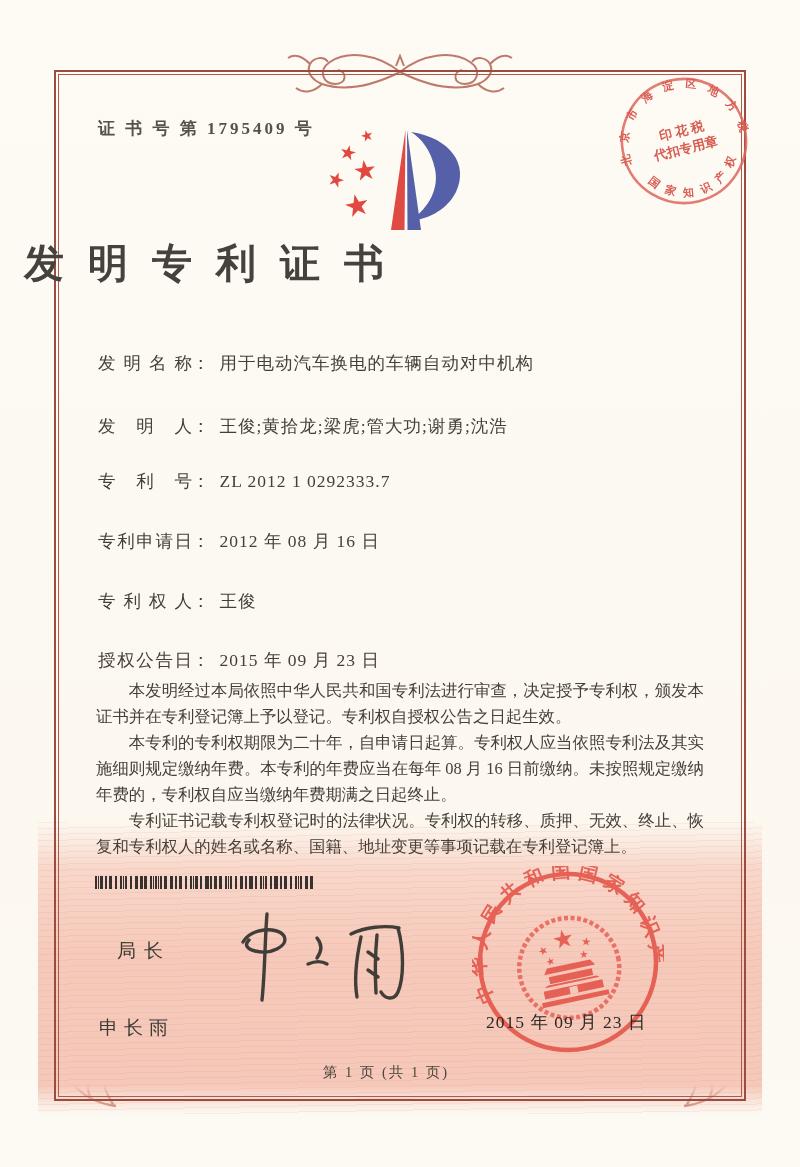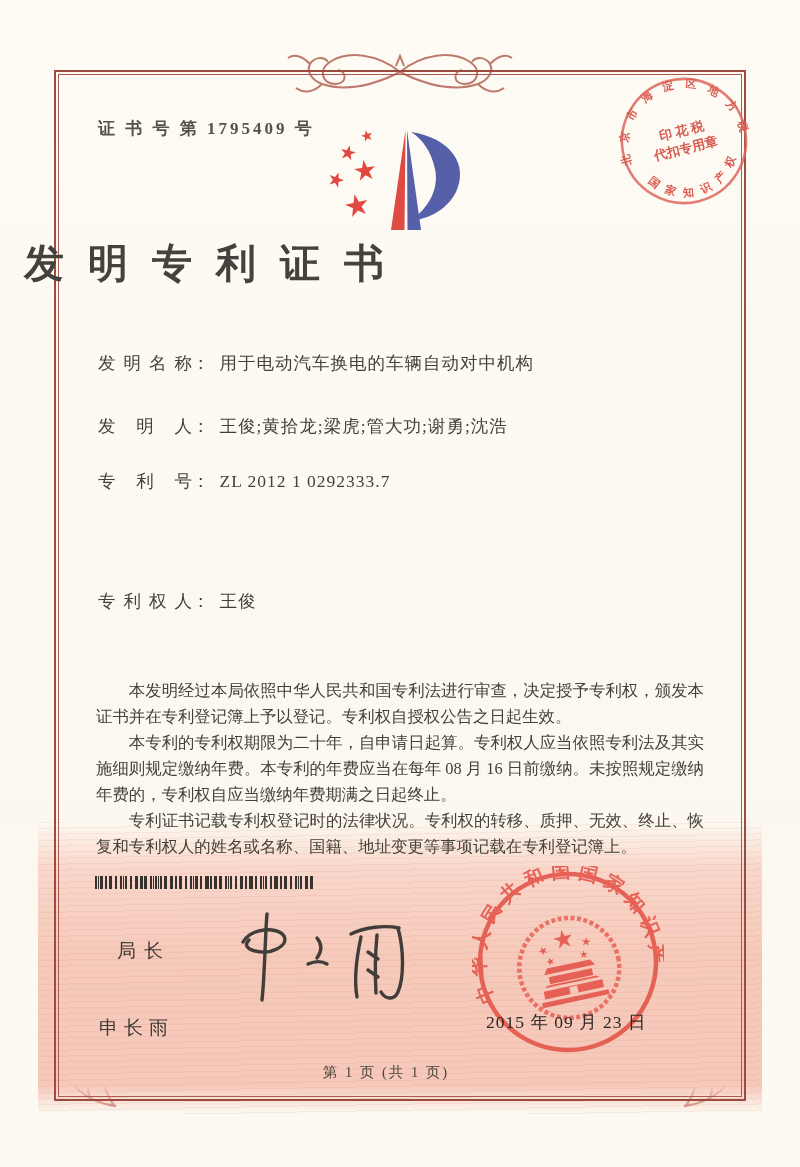--- a/index.html
+++ b/index.html
@@ -146,22 +146,28 @@
 
     <div class="field" style="top:351px">
       <span class="flabel">发明名称</span><span class="fcolon">：</span><span class="fvalue">用于电动汽车换电的车辆自动对中机构</span>
     </div>
     <div class="field" style="top:414px">
       <span class="flabel">发明人</span><span class="fcolon">：</span><span class="fvalue">王俊;黄拾龙;梁虎;管大功;谢勇;沈浩</span>
     </div>
     <div class="field" style="top:469px">
       <span class="flabel">专利号</span><span class="fcolon">：</span><span class="fvalue">ZL 2012 1 0292333.7</span>
     </div>
+    <div class="field" style="top:529px">
+      <span class="flabel">专利申请日</span><span class="fcolon">：</span><span class="fvalue">2012 年 08 月 16 日</span>
+    </div>
     <div class="field" style="top:589px">
       <span class="flabel">专利权人</span><span class="fcolon">：</span><span class="fvalue">王俊</span>
+    </div>
+    <div class="field" style="top:648px">
+      <span class="flabel">授权公告日</span><span class="fcolon">：</span><span class="fvalue">2015 年 09 月 23 日</span>
     </div>
 
     <div class="paras">
       <p>本发明经过本局依照中华人民共和国专利法进行审查，决定授予专利权，颁发本证书并在专利登记簿上予以登记。专利权自授权公告之日起生效。</p>
       <p>本专利的专利权期限为二十年，自申请日起算。专利权人应当依照专利法及其实施细则规定缴纳年费。本专利的年费应当在每年 08 月 16 日前缴纳。未按照规定缴纳年费的，专利权自应当缴纳年费期满之日起终止。</p>
       <p>专利证书记载专利权登记时的法律状况。专利权的转移、质押、无效、终止、恢复和专利权人的姓名或名称、国籍、地址变更等事项记载在专利登记簿上。</p>
     </div>
 
     <div class="barcode"></div>
 

